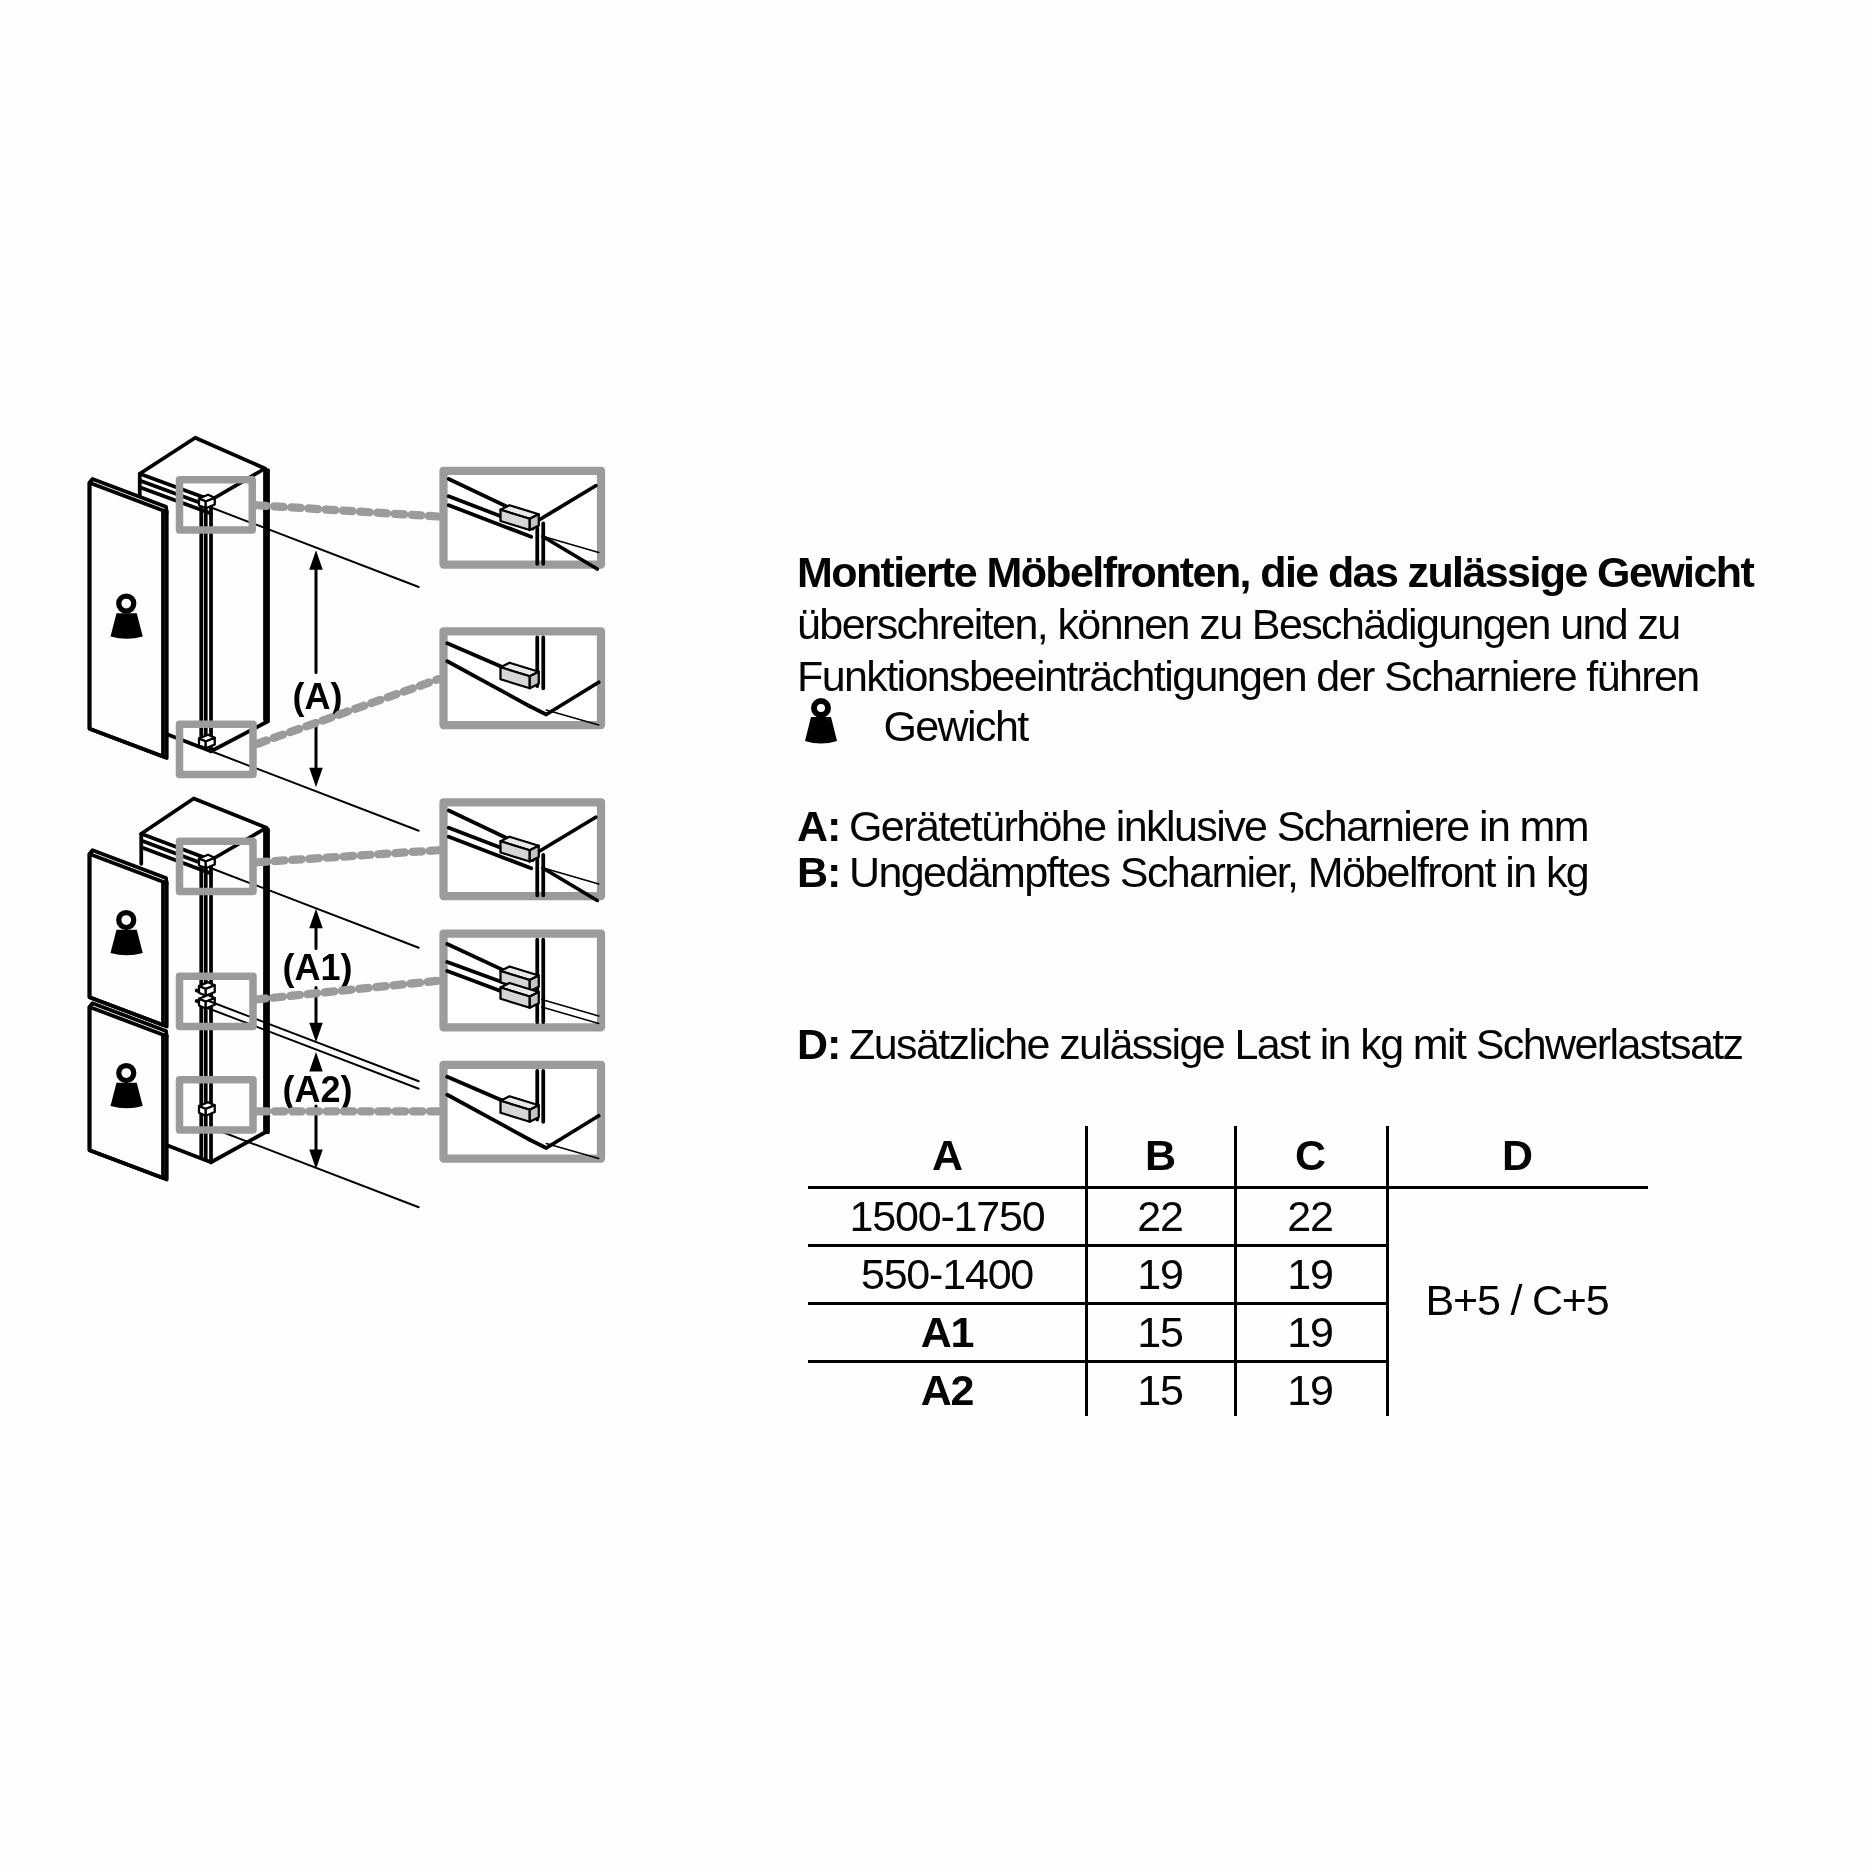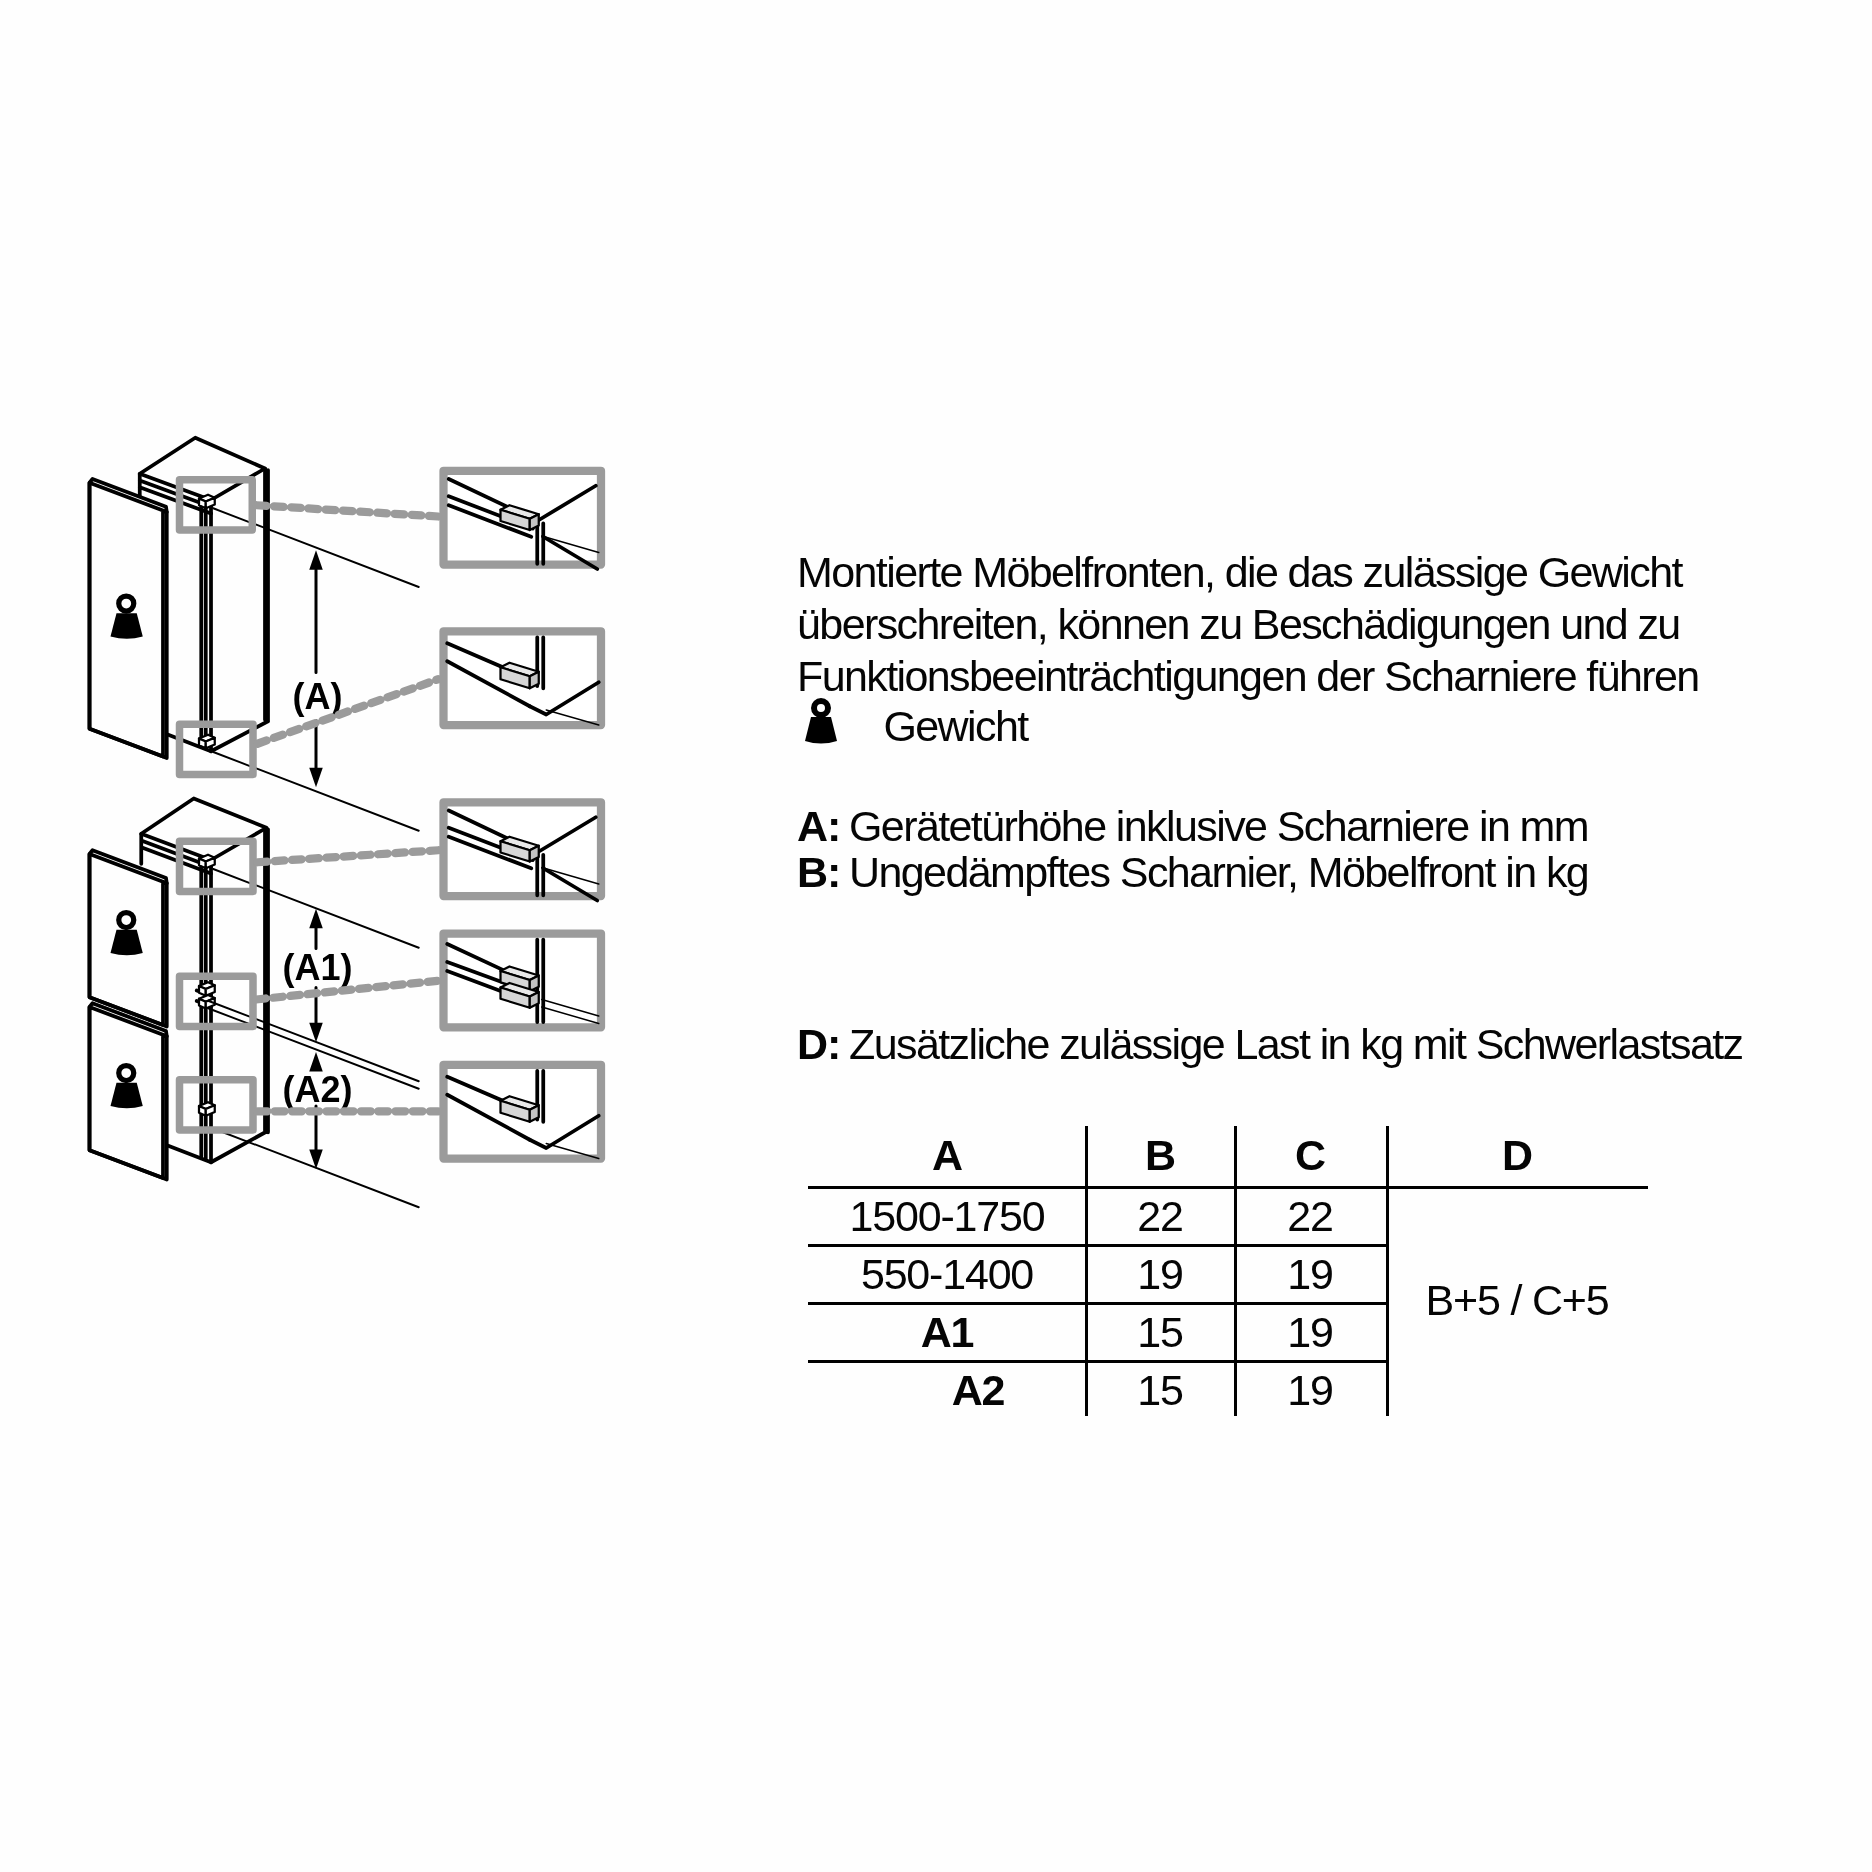--- a/index.html
+++ b/index.html
@@ -203,21 +203,21 @@
       <g stroke="#000" stroke-width="3">
         <path d="M549,1341 L561,1335 L600,1347 L588,1353 Z" fill="#e8e8e8"></path>
         <path d="M549,1341 L549,1357 L588,1369 L588,1353 Z" fill="#d6d6d6"></path>
         <path d="M588,1353 L600,1347 L600,1363 L588,1369 Z" fill="#c4c4c4"></path>
       </g>
       <path d="M610,1398 L680,1418" stroke="#000" stroke-width="2"></path>
     </g>
   </svg>
 
 
-  <div class="abs body-line" style="left:797px;top:546px;">Montierte Möbelfronten, die das zulässige Gewicht</div>
+  <div class="abs body-line" style="left:797px;top:546px;font-weight:bold;">Montierte Möbelfronten, die das zulässige Gewicht</div>
   <div class="abs body-line" style="left:797px;top:650px;">Funktionsbeeinträchtigungen der Scharniere führen</div>
   <div class="abs body-line" style="left:797px;top:598px;">überschreiten, können zu Beschädigungen und zu</div>
 
   <div class="abs" style="left:797px;top:695px;">
     <svg width="52" height="56" viewBox="0 0 52 56" style="vertical-align:-10px;">
       <path d="M14,22 L34,22 L40,46 Q24,51 8,46 Z" fill="#000"></path>
       <circle cx="24" cy="13" r="7" fill="#fff" stroke="#000" stroke-width="6"></circle>
     </svg>
     <span class="body-line" style="margin-left:30px;">Gewicht</span>
   </div>
@@ -252,20 +252,20 @@
     <div class="abs tbl-txt" style="left:1310px;top:1216px;">22</div>
 
     <div class="abs tbl-txt" style="left:947px;top:1274px;">550-1400</div>
     <div class="abs tbl-txt" style="left:1160px;top:1274px;">19</div>
     <div class="abs tbl-txt" style="left:1310px;top:1274px;">19</div>
 
     <div class="abs tbl-txt bold" style="left:947px;top:1332px;">A1</div>
     <div class="abs tbl-txt" style="left:1160px;top:1332px;">15</div>
     <div class="abs tbl-txt" style="left:1310px;top:1332px;">19</div>
 
-    <div class="abs tbl-txt bold" style="left:978px;top:1390px;">A2</div>
+    <div class="abs tbl-txt bold" style="left:947px;top:1390px;">A2</div>
     <div class="abs tbl-txt" style="left:1160px;top:1390px;">15</div>
     <div class="abs tbl-txt" style="left:1310px;top:1390px;">19</div>
 
     <div class="abs tbl-txt" style="left:1517px;top:1300px;">B+5 / C+5</div>
   </div>
 
 </div>
 
 </body></html>

